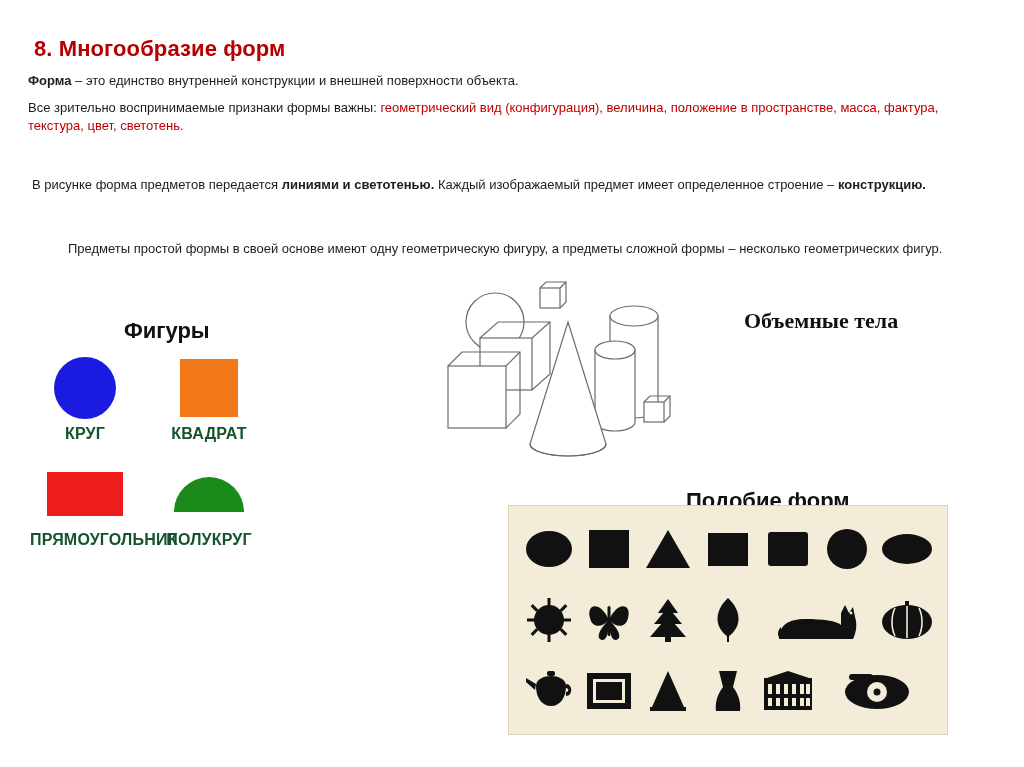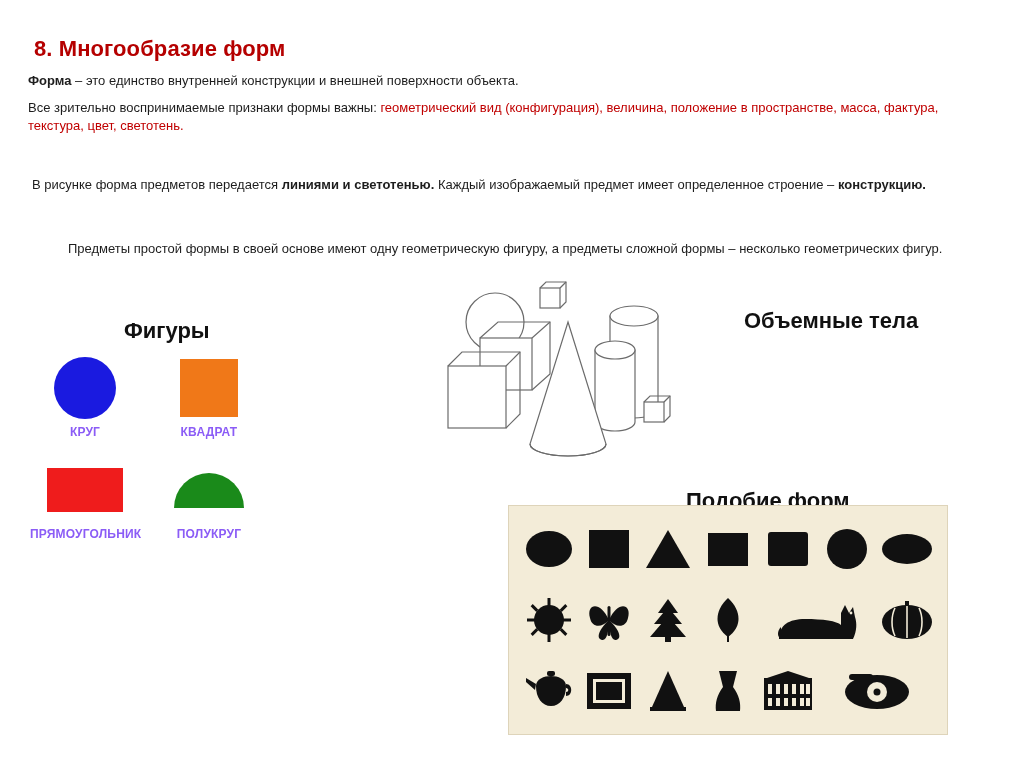--- a/index.html
+++ b/index.html
@@ -51,21 +51,21 @@
   .red { color: #c00000; }
 
   
   .section-head {
     position: absolute;
     font-size: 22px;
     font-weight: bold;
     color: #111111;
   }
   .head-figury { left: 124px; top: 318px; }
-  .head-volume { left: 744px; top: 308px; }
+  .head-volume { left: 744px; top: 308px; font-family: Liberation Serif, serif; }
   .head-podobie { left: 686px; top: 488px; }
 
   
   .figures {
     position: absolute;
     left: 30px;
     top: 355px;
     width: 360px;
   }
   .fig-row {
@@ -79,24 +79,24 @@
     text-align: center;
   }
   .fig-shape-box {
     height: 66px;
     display: flex;
     align-items: center;
     justify-content: center;
   }
   .fig-label {
     margin-top: 4px;
-    font-size: 12px;
+    font-size: 16px;
     font-weight: bold;
     letter-spacing: 0.2px;
-    color: #8b5cf6;
+    color: #14532d;
     white-space: nowrap;
   }
   .shape-circle {
     width: 62px; height: 62px;
     border-radius: 50%;
     background: #1a1ae0;
   }
   .shape-square {
     width: 58px; height: 58px;
     background: #f07818;

